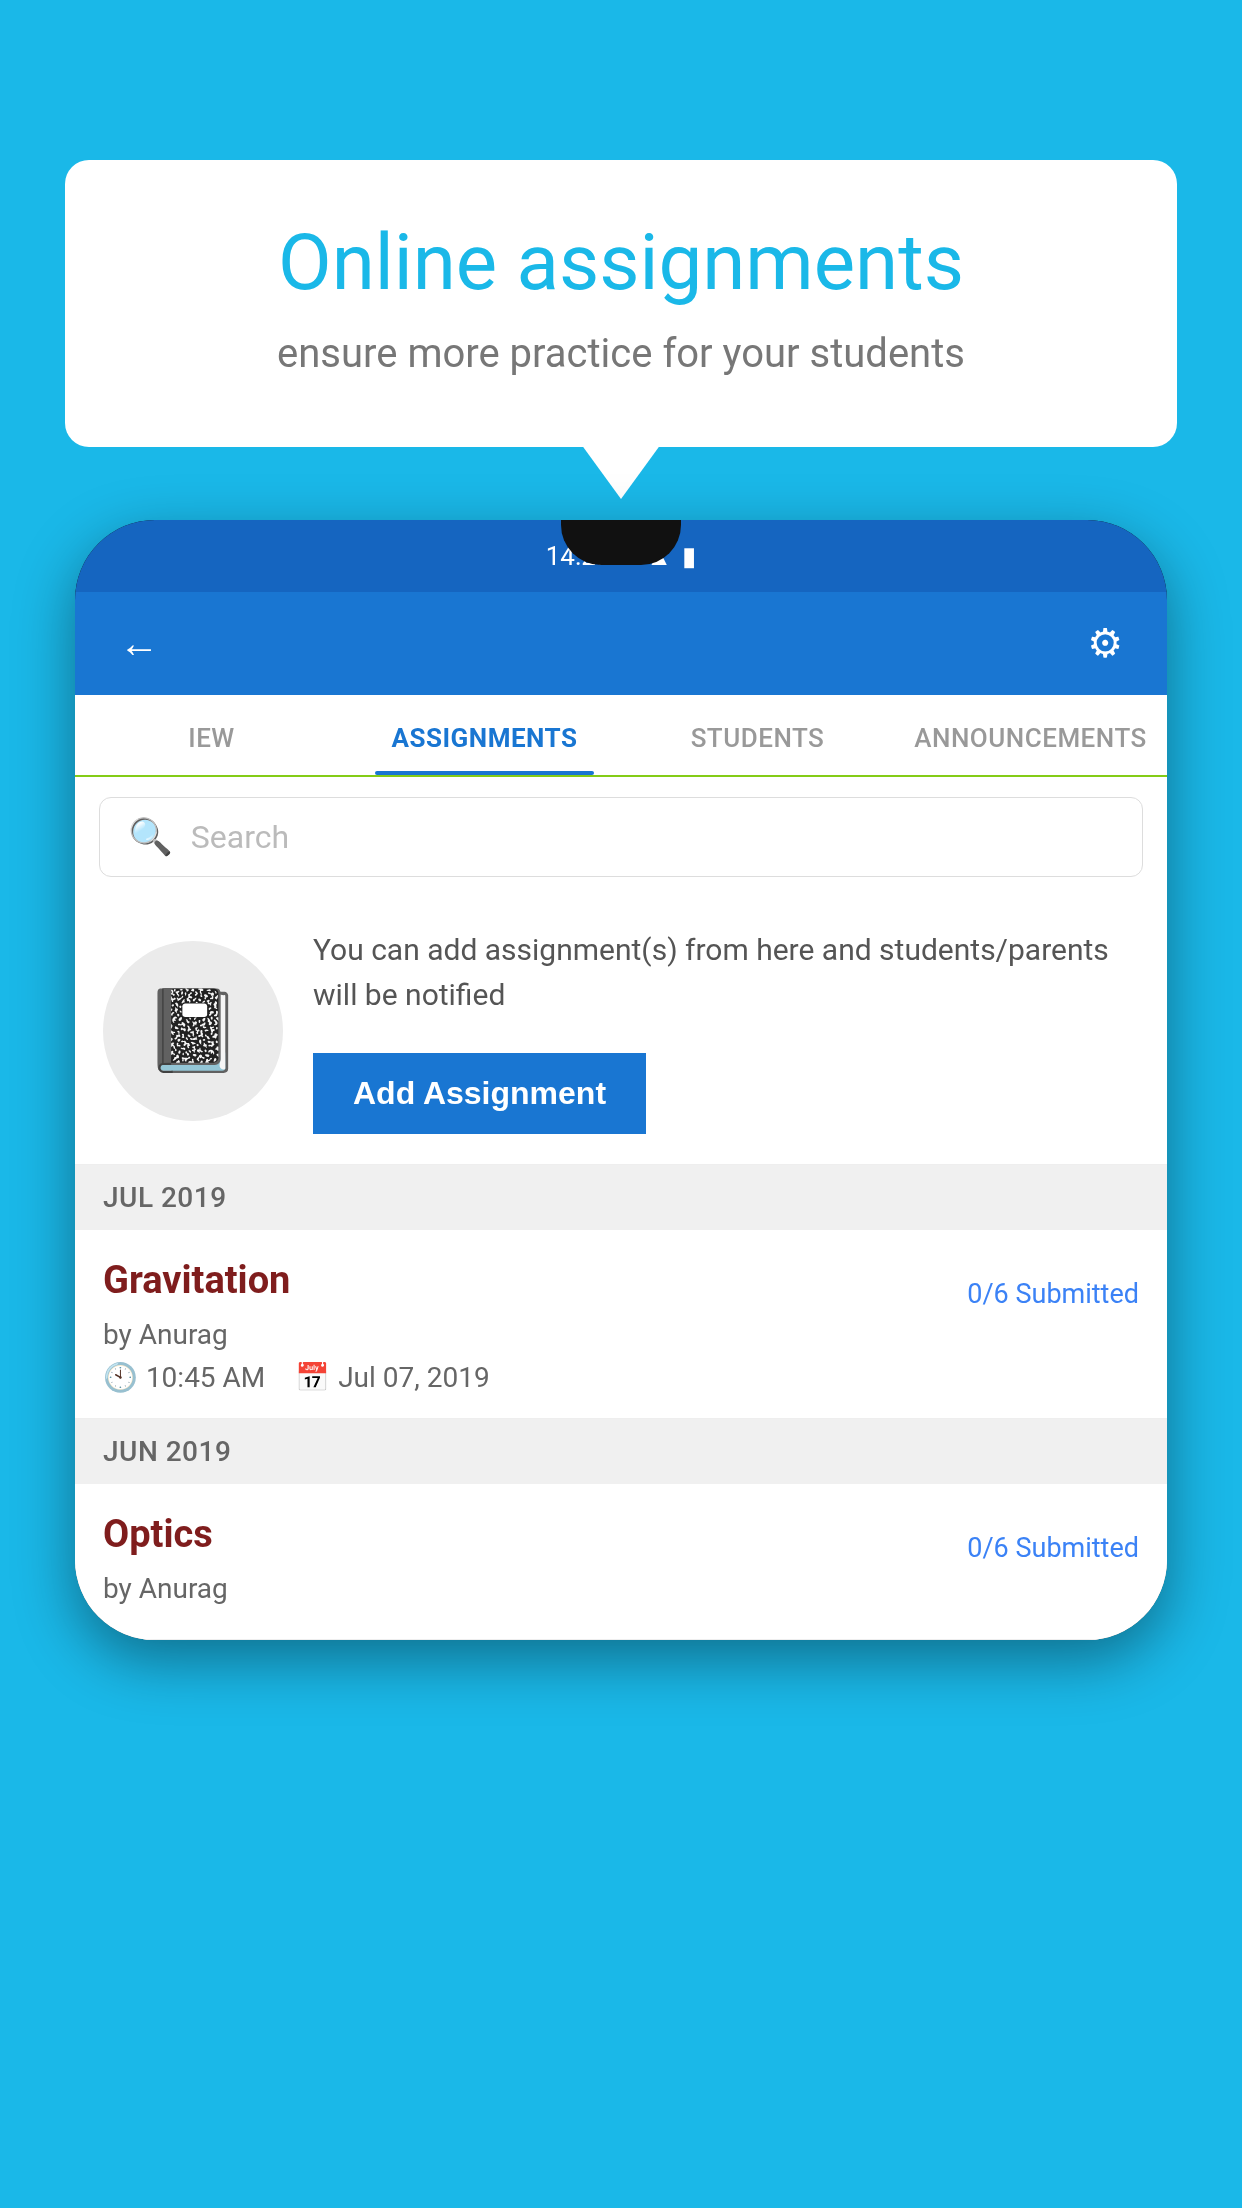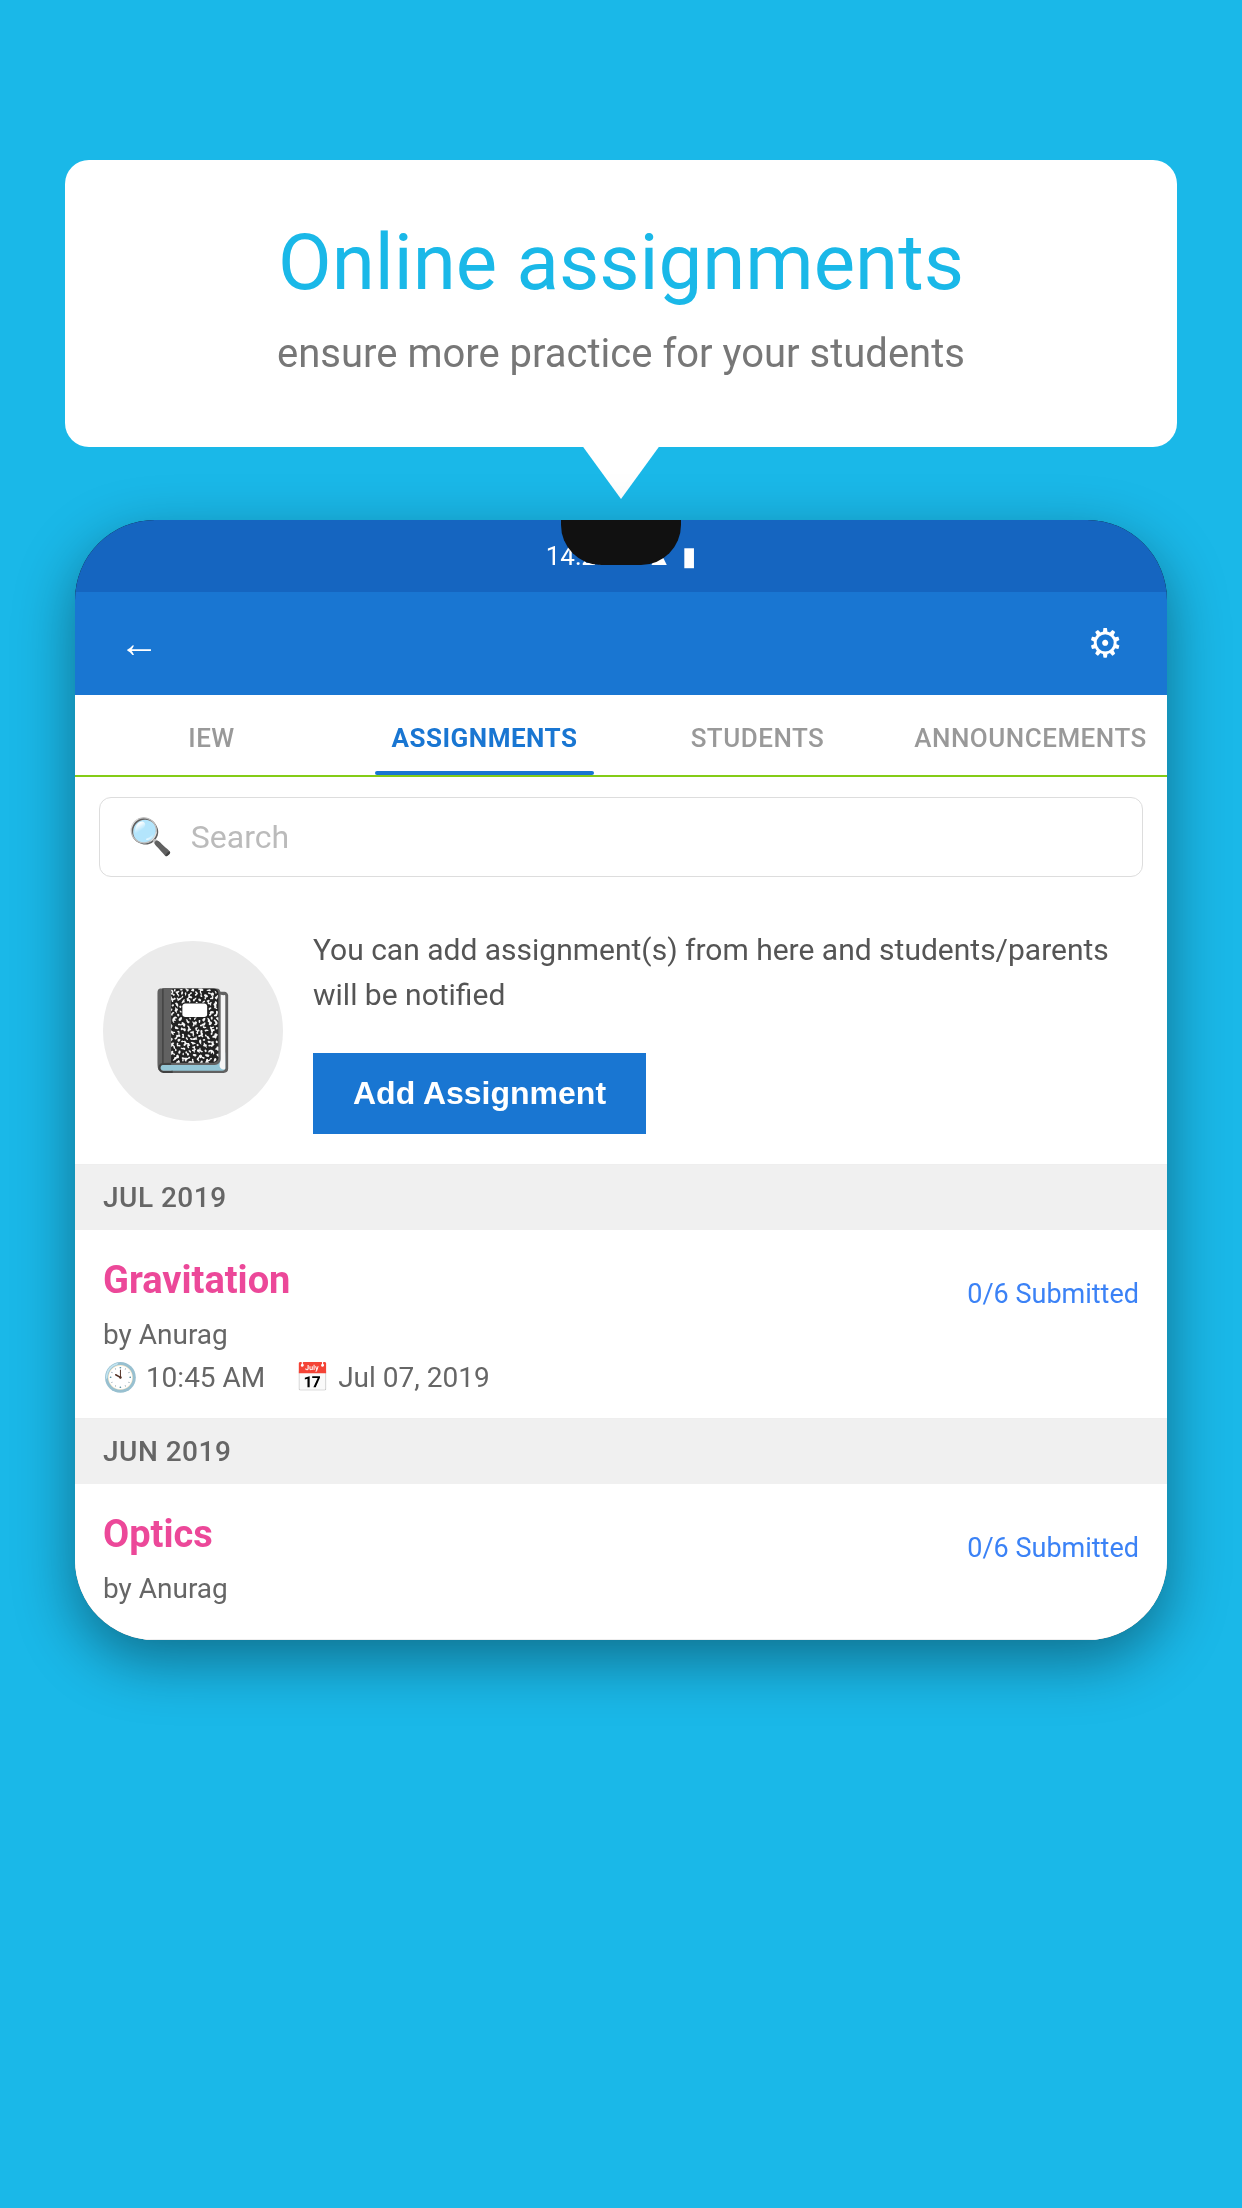--- a/index.html
+++ b/index.html
@@ -281,21 +281,21 @@
     .assignment-row1 {
       display: flex;
       justify-content: space-between;
       align-items: flex-start;
       margin-bottom: 8px;
     }
 
     .assignment-name {
       font-size: 38px;
       font-weight: 700;
-      color: #ec4899;
+      color: #7f1d1d;
     }
 
     .assignment-submitted {
       font-size: 27px;
       color: #3b82f6;
       margin-top: 20px;
     }
 
     .assignment-by {
       font-size: 28px;

